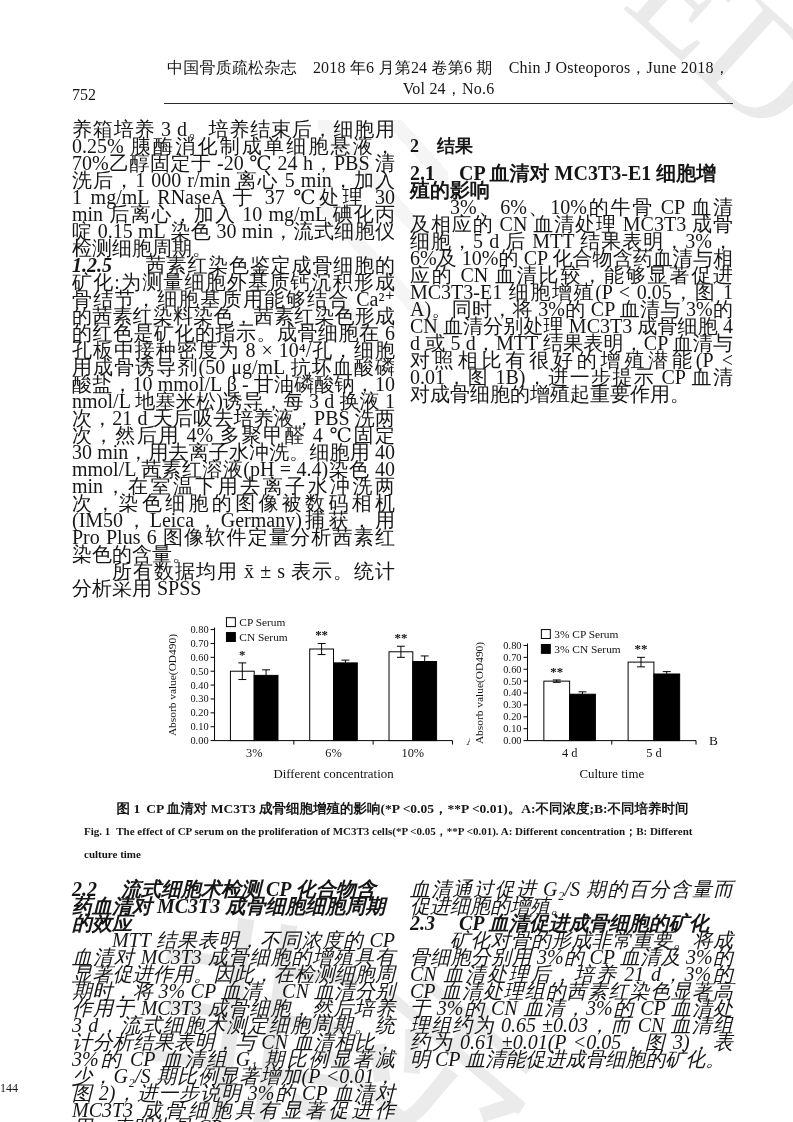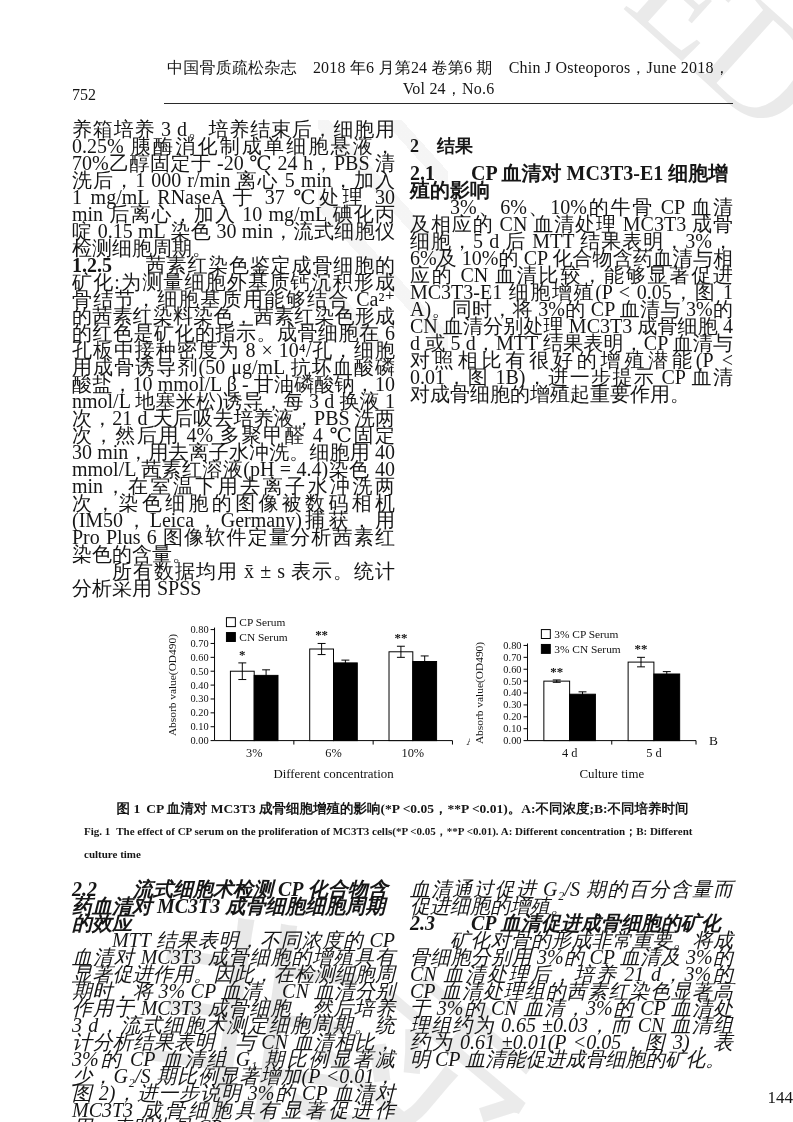--- a/index.html
+++ b/index.html
@@ -17,29 +17,29 @@
     background:repeating-linear-gradient(48deg,transparent 0 40px,#ededed 40px 54px);}
   .content{position:relative;z-index:1;}
   header{display:flex;align-items:flex-end;font-size:16px;}
   .pn-top{width:92px;}
   .jline{flex:1;text-align:center;border-bottom:1.2px solid #2a2a2a;padding-bottom:3px;letter-spacing:.2px;}
   .cols{display:flex;gap:15px;margin-top:17px;}
   .col{width:323px;}
   p{margin:0;font-size:20px;line-height:17px;text-align:justify;}
   .ind{text-indent:2em;}
   .hsec{font-weight:bold;text-align:left;}
-  .hsec b{margin-right:16px;}
+  .hsec b{margin-right:4px;}
   .h1sec{font-size:18px;font-weight:bold;margin:13px 0 7px;line-height:24px;text-align:left;}
-  .runin b{margin-right:12px;}
+  .runin b{margin-right:12px;font-style:italic;}
   .figure{display:flex;gap:0;margin-left:91px;margin-top:12px;}
   .caption{margin-top:14px;padding:0 12px;font-weight:600;}
   .cap-zh{text-align:center;font-size:13.5px;line-height:23px;}
   .cap-en{text-align:left;font-size:11px;line-height:23px;}
   .cap-zh b,.cap-en b{margin-right:6px;}
-  .footer{position:absolute;left:0;right:0;bottom:14px;text-align:right;font-size:17px;z-index:1;}
+  .footer{position:absolute;left:0;right:0;bottom:26px;text-align:left;font-size:12px;z-index:1;}
   svg text{font-family:"Liberation Serif","DejaVu Serif",serif;fill:#111;}
 </style>
 </head>
 <body>
 
 <div class="page">
 
   <div class="wm wm-tr">ED</div>
   <div class="wm wm-bl1">非</div>
   <div class="wm wm-bl2">卖</div>

